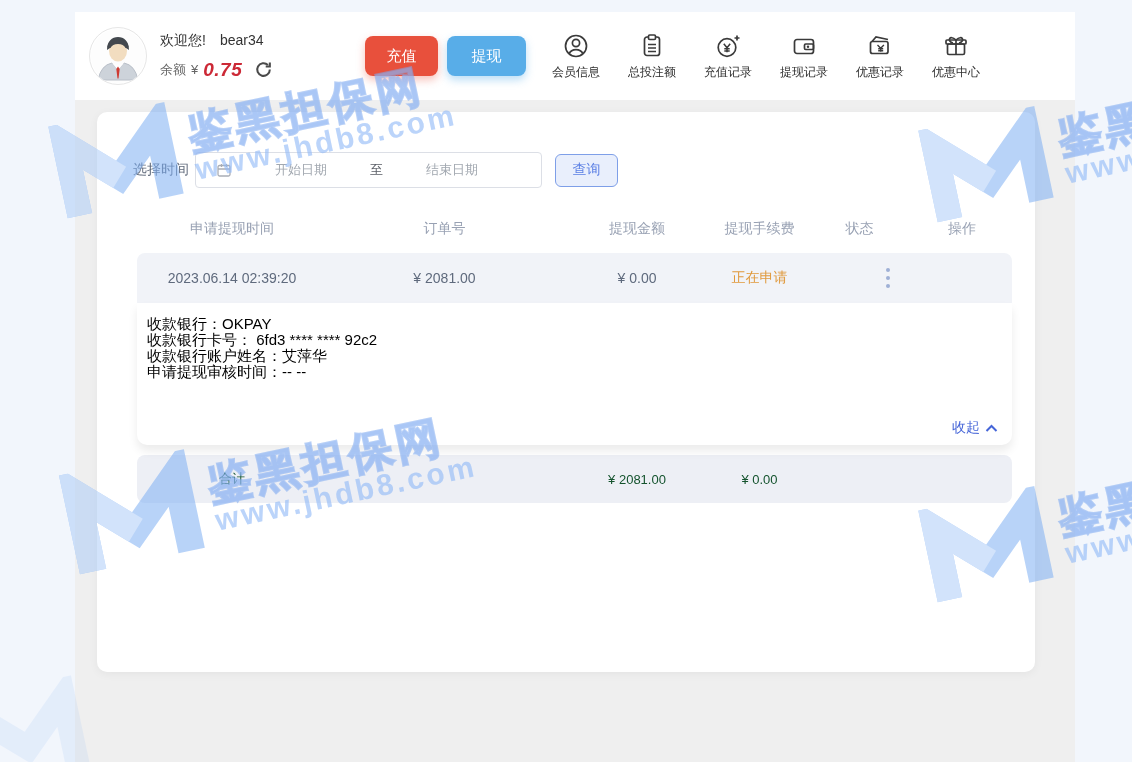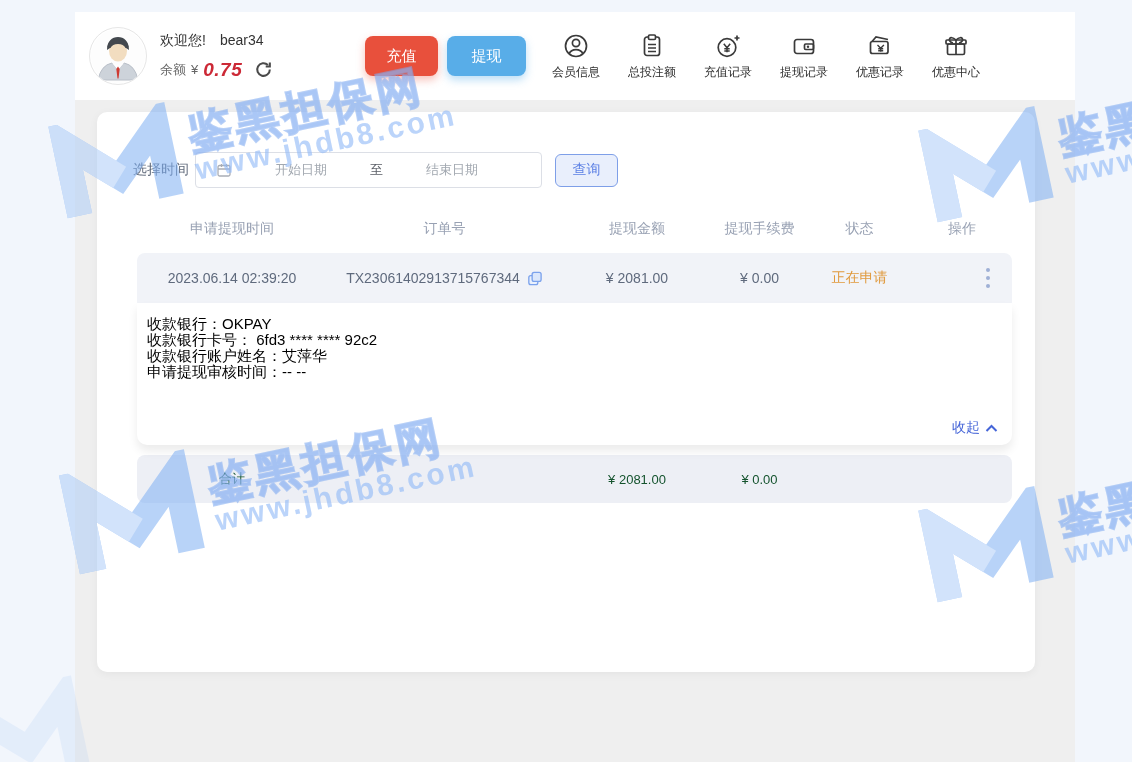--- a/index.html
+++ b/index.html
@@ -242,29 +242,20 @@
         <div>申请提现时间</div>
         <div>订单号</div>
         <div>提现金额</div>
         <div>提现手续费</div>
         <div>状态</div>
         <div>操作</div>
       </div>
 
       <div class="trow data-row">
         <div>2023.06.14 02:39:20</div>
-        <div class="cell-order">
-          <span>TX23061402913715767344</span>
-          <span class="copy-icon">
-            <svg width="17" height="17" viewBox="0 0 18 18">
-              <rect x="3" y="6" width="9.5" height="9.5" rx="2" fill="#eaf1fd" stroke="#7ba2ec" stroke-width="1.4"></rect>
-              <rect x="6.5" y="2.5" width="9.5" height="9.5" rx="2" fill="#dbe7fb" stroke="#7ba2ec" stroke-width="1.4"></rect>
-            </svg>
-          </span>
-        </div>
         <div>¥ 2081.00</div>
         <div>¥ 0.00</div>
         <div class="cell-status">正在申请</div>
         <div class="cell-ops">
           <span class="dots">
               <i></i>
               <i></i>
               <i></i>
             </span>
         </div>

